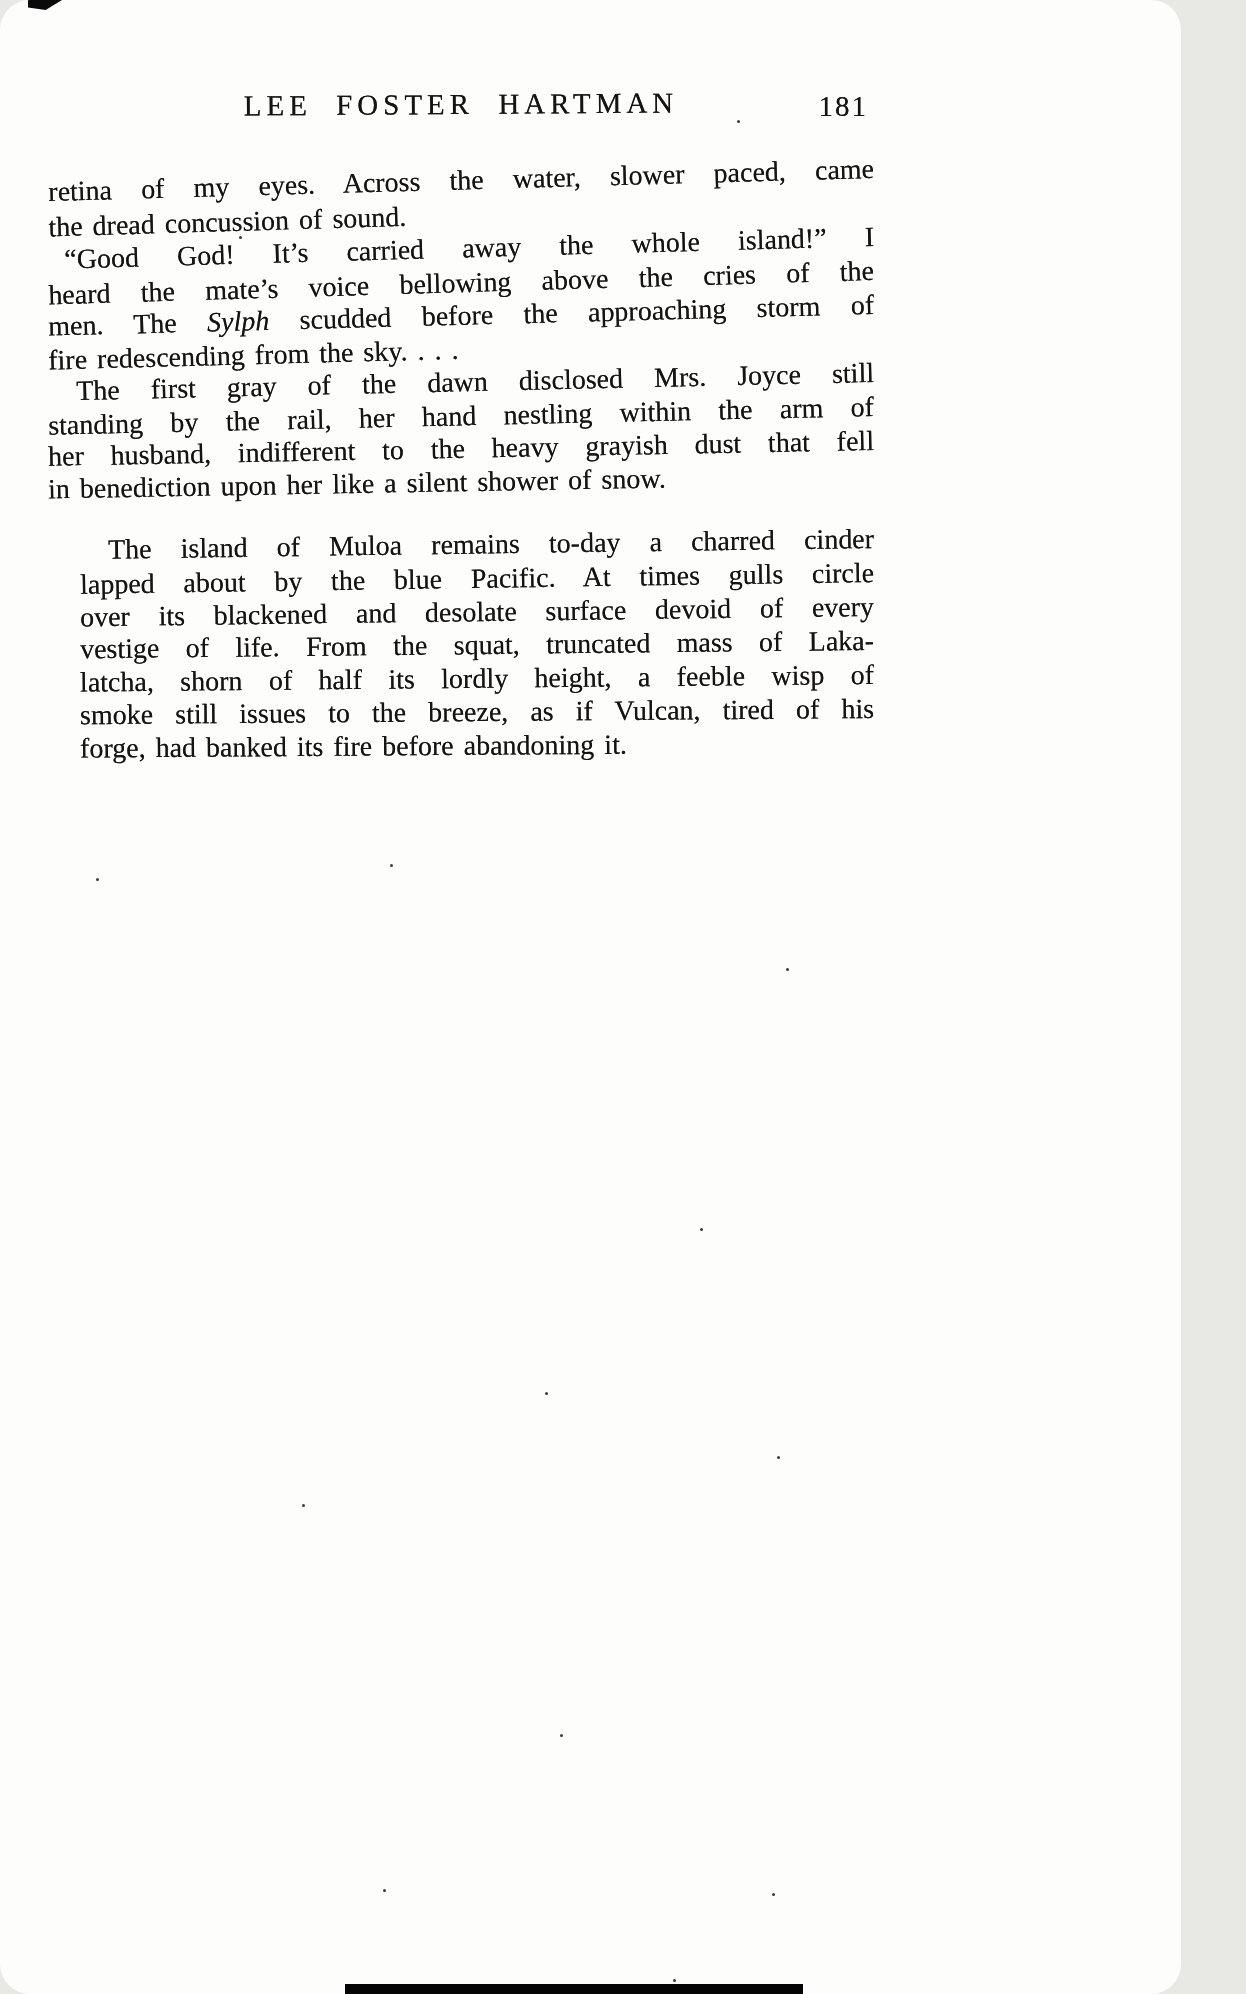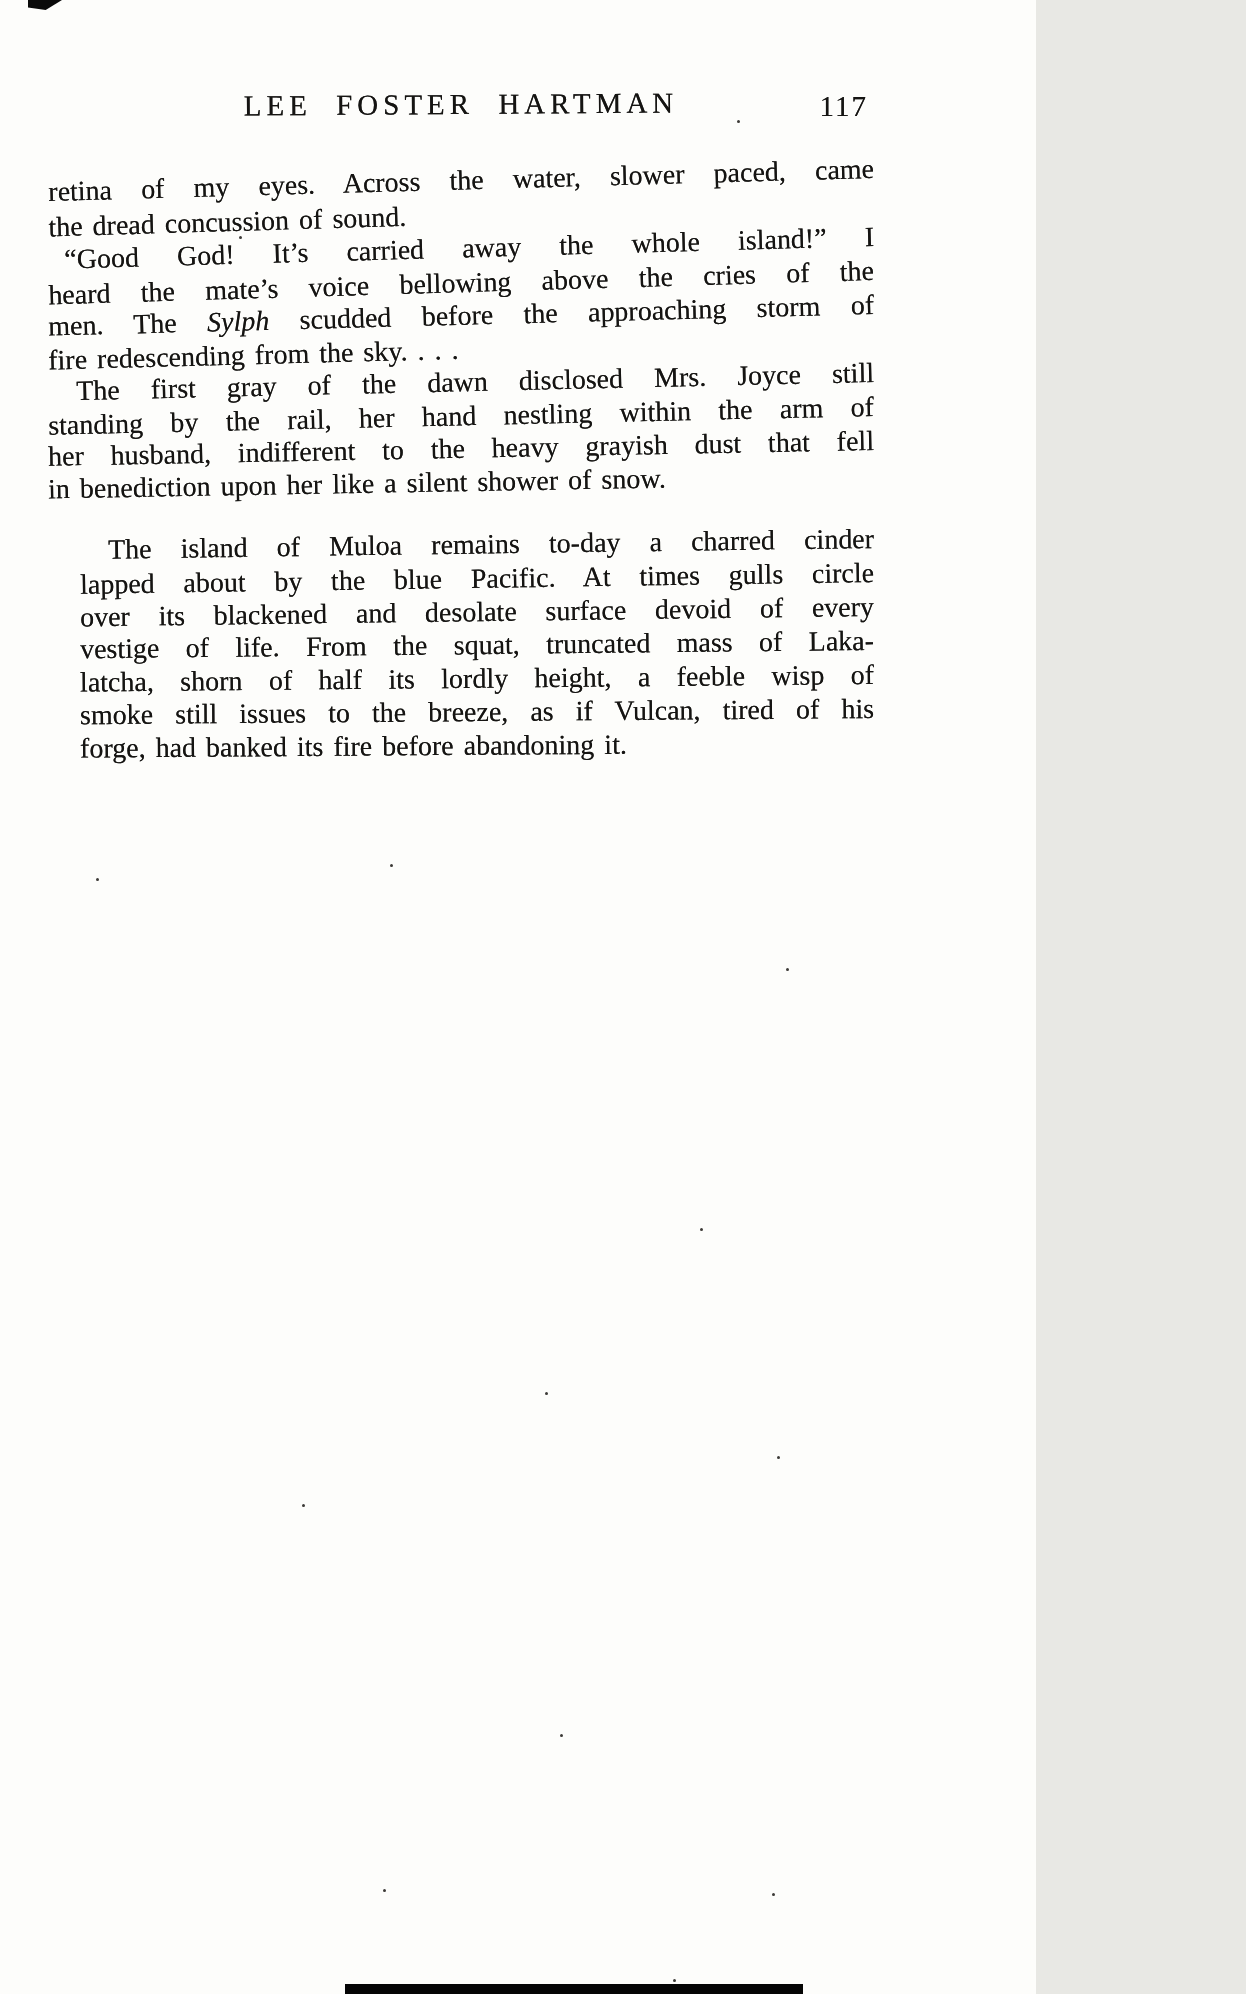--- a/index.html
+++ b/index.html
@@ -1,23 +1,24 @@
 <!DOCTYPE html>
 <html><head>
 <meta charset="utf-8">
 <style>
   html, body { margin: 0; padding: 0; background: #e8e8e4; }
   .page {
     position: relative;
-    width: 1036px;
+    width: 1181px;
     height: 1994px;
     background: #fdfdfb;
     overflow: hidden;
     font-family: "Liberation Serif", "DejaVu Serif", serif;
     color: #151412;
+    border-radius: 30px;
   }
   
   .corner-mark {
     position: absolute;
     left: 28px; top: 0;
     width: 34px; height: 10px;
     background: #0a0a0a;
     clip-path: polygon(0 0, 100% 0, 52% 100%, 0 75%);
   }
   .bottom-bar {
@@ -85,21 +86,21 @@
 </style>
 </head>
 <body>
 
 <div class="page">
 
   <div class="corner-mark"></div>
 
   <div class="header">
     <div class="running-title">LEE FOSTER HARTMAN</div>
-    <div class="page-number">117</div>
+    <div class="page-number">181</div>
   </div>
 
   <div class="text-block">
       <div class="para">
         <div class="line just" style="transform: rotate(-1.6deg); transform-origin: 100% 50%;"><span>retina of my eyes.  Across the water, slower paced, came</span></div>
         <div class="line" style="transform: rotate(-1.7deg); transform-origin: 100% 50%;"><span>the dread concussion of sound.</span></div>
         <div class="line just" style="transform: rotate(-1.6deg); transform-origin: 100% 50%; text-indent: 16px;"><span>“Good God!  It’s carried away the whole island!” I</span></div>
         <div class="line just" style="transform: rotate(-1.7deg); transform-origin: 100% 50%;"><span>heard the mate’s voice bellowing above the cries of the</span></div>
         <div class="line just" style="transform: rotate(-1.5deg); transform-origin: 100% 50%;"><span>men.  The </span><span class="it">Sylph</span><span> scudded before the approaching storm of</span></div>
         <div class="line" style="transform: rotate(-1.5deg); transform-origin: 100% 50%;"><span>fire redescending from the sky. . . .</span></div>

